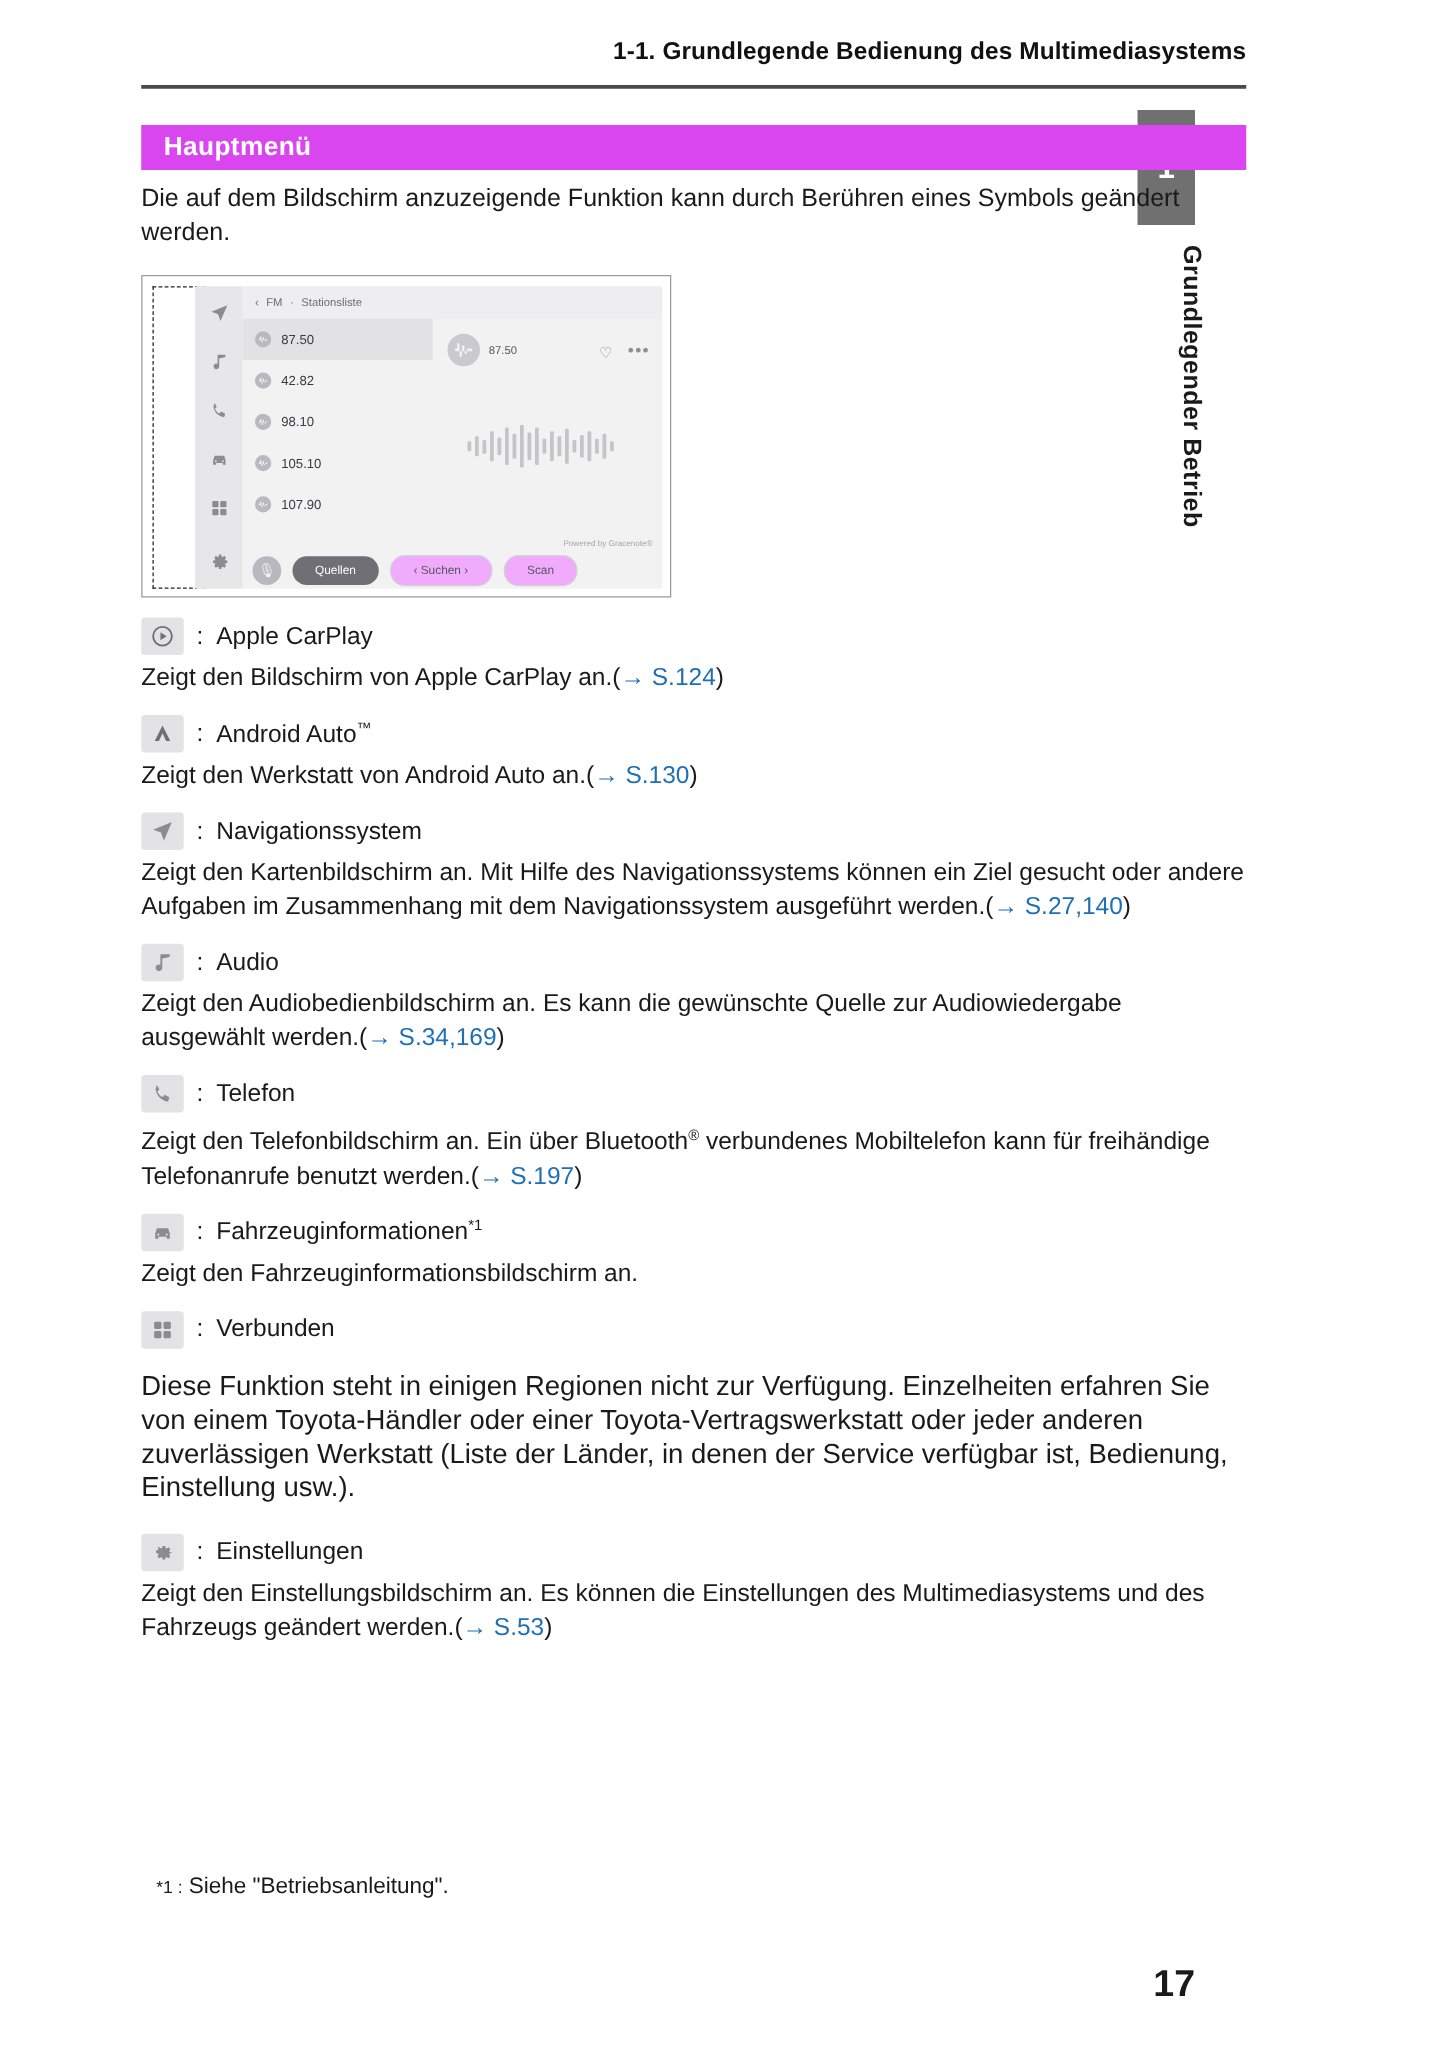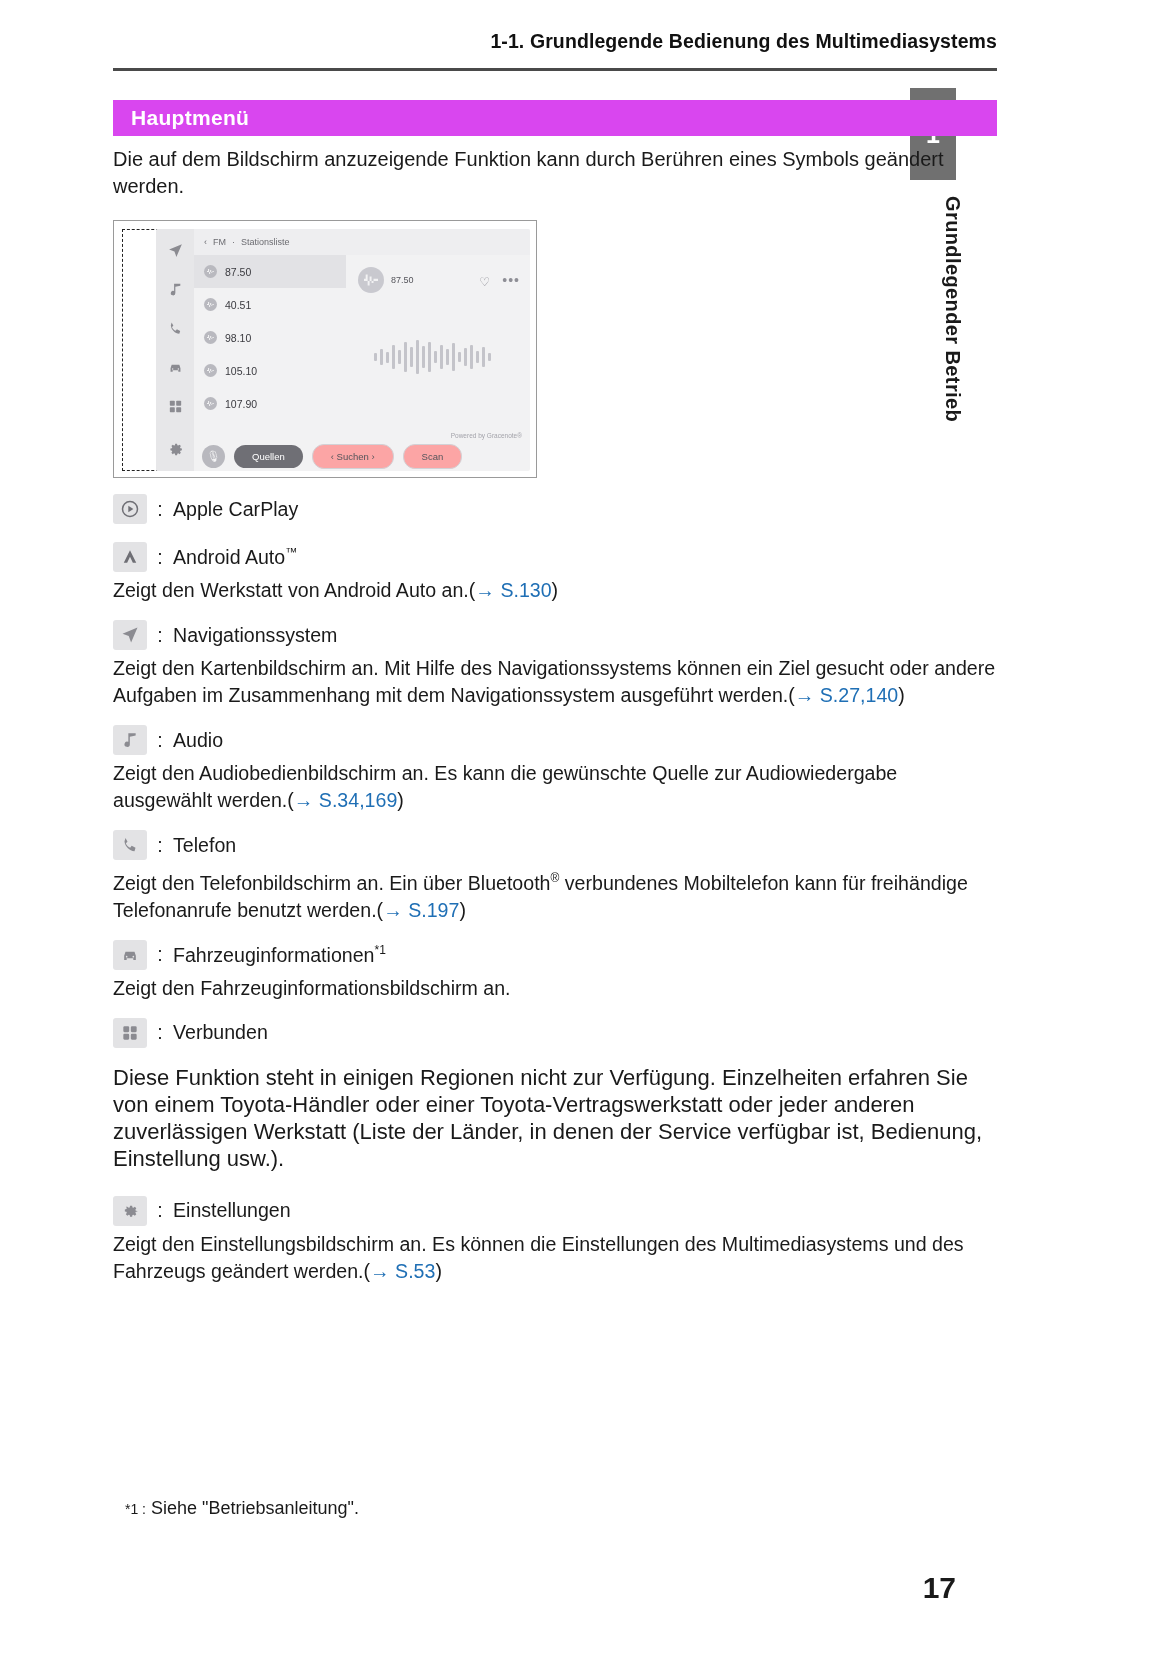--- a/index.html
+++ b/index.html
@@ -287,21 +287,21 @@
   .mm-pill {
     height: 23px;
     border-radius: 12px;
     background: #6f6f75;
     color: #fff;
     font-size: 9.5px;
     display: flex; align-items: center; justify-content: center;
     padding: 0 18px;
   }
   .mm-pill.light {
-    background: #fca5a5;
+    background: #f0abfc;
     color: #55555b;
     border: 1px solid #d2d2d6;
   }
 
   
   .entry { margin-top: 14px; }
   .entry-head {
     display: flex;
     align-items: center;
     gap: 0px;
@@ -414,21 +414,21 @@
           <span>Stationsliste</span>
         </div>
 
         <div class="mm-list">
           <div class="mm-row active">
             <span class="mm-dot"></span>
             <span>87.50</span>
           </div>
           <div class="mm-row">
             <span class="mm-dot"></span>
-            <span>40.51</span>
+            <span>42.82</span>
           </div>
           <div class="mm-row">
             <span class="mm-dot"></span>
             <span>98.10</span>
           </div>
           <div class="mm-row">
             <span class="mm-dot"></span>
             <span>105.10</span>
           </div>
           <div class="mm-row">
@@ -483,20 +483,23 @@
       <div class="entry-head">
         <span class="icon-box">
           <svg viewBox="0 0 24 24">
               <circle cx="12" cy="12" r="9" fill="none" stroke="#6f6f75" stroke-width="1.8"></circle>
               <path d="M10 8.2 16 12l-6 3.8z" fill="#6f6f75"></path>
             </svg>
         </span>
         <span class="entry-colon">:</span>
         <span class="entry-label">Apple CarPlay</span>
       </div>
+      <div class="entry-desc">
+        <span>Zeigt den Bildschirm von Apple CarPlay an.(</span><span class="lnk">→ S.124</span><span>)</span>
+      </div>
     </div>
 
     <div class="entry">
       <div class="entry-head">
         <span class="icon-box">
           <svg viewBox="0 0 24 24">
               <path d="M12 4 4.5 19h4.1L12 11.6 15.4 19h4.1z" fill="#6f6f75"></path>
             </svg>
         </span>
         <span class="entry-colon">:</span>

